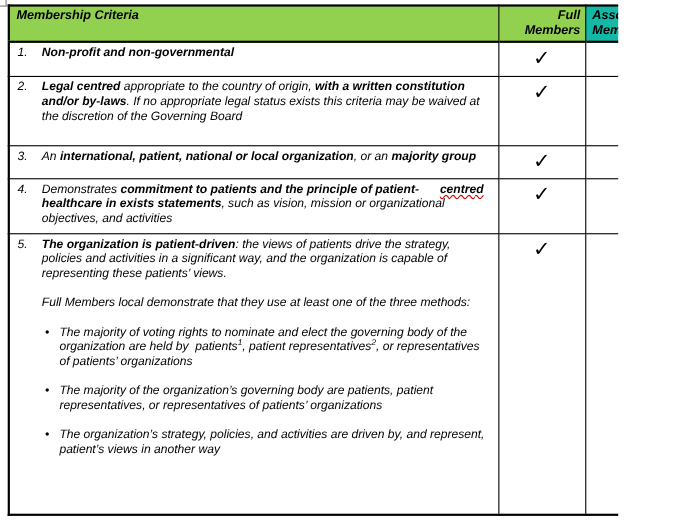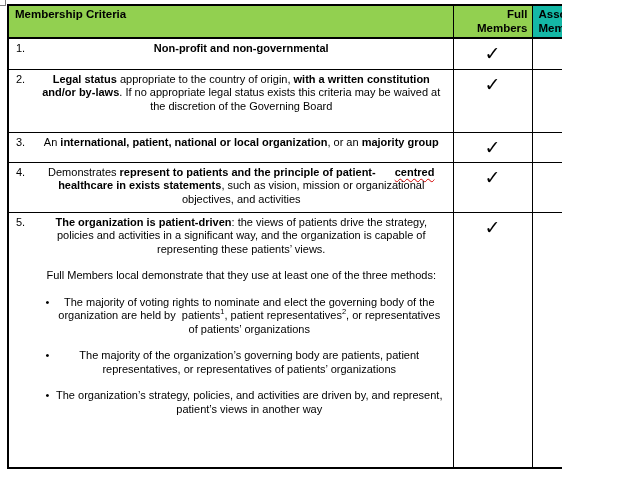--- a/index.html
+++ b/index.html
@@ -1,19 +1,19 @@
 <!DOCTYPE html>
 <html><head>
 <meta charset="utf-8">
 <style>
   html,body { margin:0; padding:0; background:#fff; }
   .canvas {
     position:relative; width:562px; height:479px; background:#ffffff;
     font-family:"Liberation Sans","DejaVu Sans",sans-serif;
-    color:#000; overflow:hidden;
+    color:#000; overflow:hidden;font-style:italic;
   }
   table.mc {
     position:absolute; left:7px; top:4px; width:614px; height:465px;
     border-collapse:collapse; table-layout:fixed;
     border:2px solid #000;
     font-size:11px; line-height:13.5px;
   }
   th, td { border:1px solid #000; }
   thead th {
     background:#92D050; text-align:left; vertical-align:top;
@@ -21,21 +21,21 @@
     border-bottom:2px solid #000;
   }
   thead tr { height:28px; }
   tbody tr:nth-child(1) { height:31px; }
   tbody tr:nth-child(2) { height:63px; }
   tbody tr:nth-child(3) { height:30px; }
   tbody tr:nth-child(4) { height:50px; }
   td.crit { vertical-align:top; padding:3px 8px 2px 7px; }
   .critwrap { display:flex; }
   .num { width:22px; flex:none; }
-  .content { flex:1;text-align:center; }
+  .content { flex:1; }
   .para, .bullet { margin:0 0 13px 0; }
   .content > :last-child { margin-bottom:0; }
   .bullet { display:flex; margin-left:3px; }
   .dot { width:13px; flex:none; }
   .btext { flex:1; }
   .b { font-weight:bold; }
   .sq {
     text-decoration:underline wavy #d00000;
     text-decoration-thickness:1px;
     text-underline-offset:2px;
@@ -82,21 +82,21 @@
             </div>
           </td>
           <td class="mark"><span class="check">✓</span></td>
           <td class="mark"><span class="check">✓</span></td>
         </tr>
         <tr>
           <td class="crit">
             <div class="critwrap">
               <div class="num">2.</div>
               <div class="content">
-                <div class="para"><span class="b">Legal status</span><span> appropriate to the country of origin, </span><span class="b">with a written constitution and/or by-laws</span><span>. If no appropriate legal status exists this criteria may be waived at the discretion of the Governing Board</span></div>
+                <div class="para"><span class="b">Legal centred</span><span> appropriate to the country of origin, </span><span class="b">with a written constitution and/or by-laws</span><span>. If no appropriate legal status exists this criteria may be waived at the discretion of the Governing Board</span></div>
               </div>
             </div>
           </td>
           <td class="mark"><span class="check">✓</span></td>
           <td class="mark"><span class="check">✓</span></td>
         </tr>
         <tr>
           <td class="crit">
             <div class="critwrap">
               <div class="num">3.</div>
@@ -106,21 +106,21 @@
             </div>
           </td>
           <td class="mark"><span class="check">✓</span></td>
           <td class="mark"><span class="check">✓</span></td>
         </tr>
         <tr>
           <td class="crit">
             <div class="critwrap">
               <div class="num">4.</div>
               <div class="content">
-                <div class="para"><span>Demonstrates </span><span class="b">represent to patients and the principle of patient-</span><span class="b sq">centred</span><span class="b"> healthcare in exists statements</span><span>, such as vision, mission or organizational objectives, and activities</span></div>
+                <div class="para"><span>Demonstrates </span><span class="b">commitment to patients and the principle of patient-</span><span class="b sq">centred</span><span class="b"> healthcare in exists statements</span><span>, such as vision, mission or organizational objectives, and activities</span></div>
               </div>
             </div>
           </td>
           <td class="mark"><span class="check">✓</span></td>
           <td class="mark"><span class="check">✓</span></td>
         </tr>
         <tr>
           <td class="crit">
             <div class="critwrap">
               <div class="num">5.</div>

